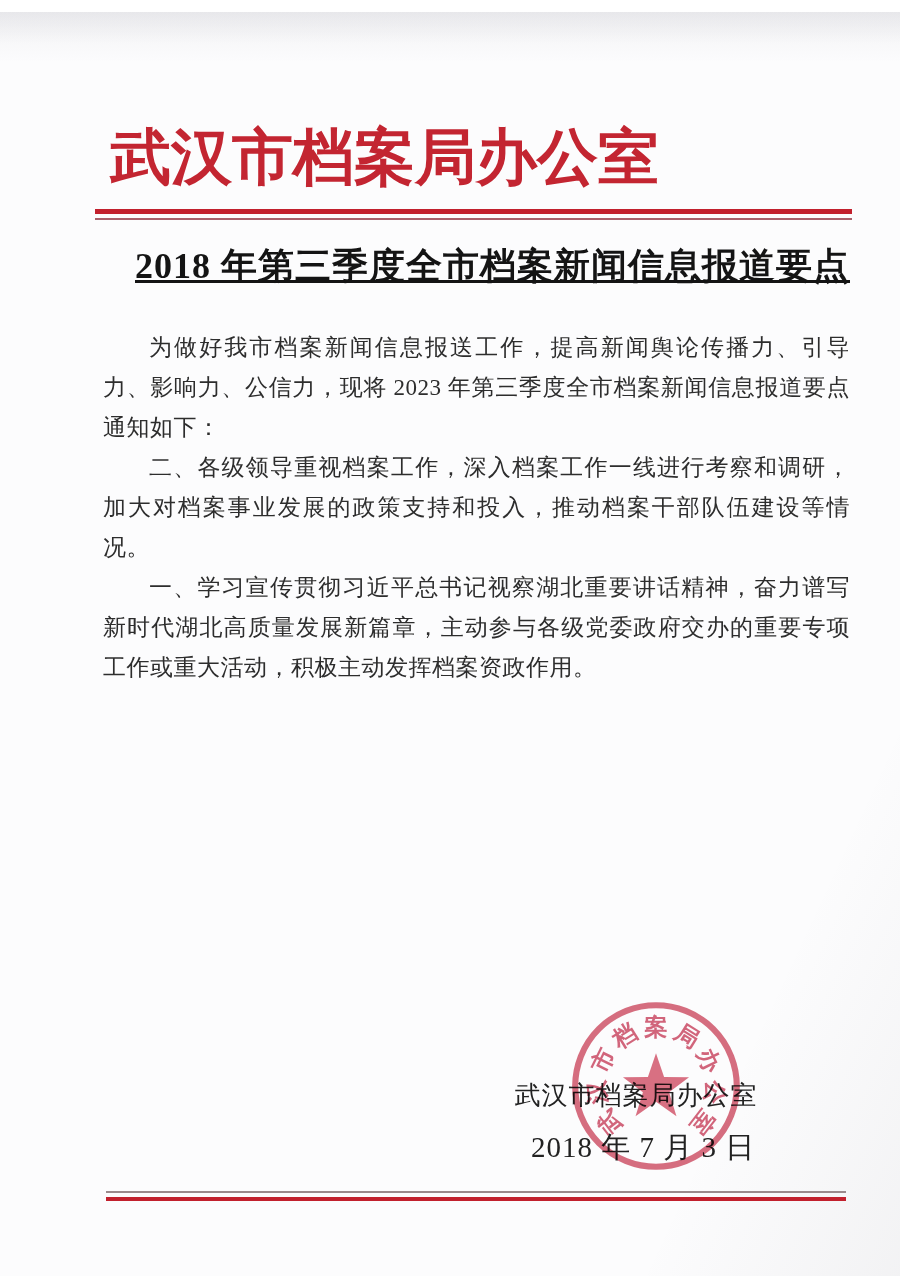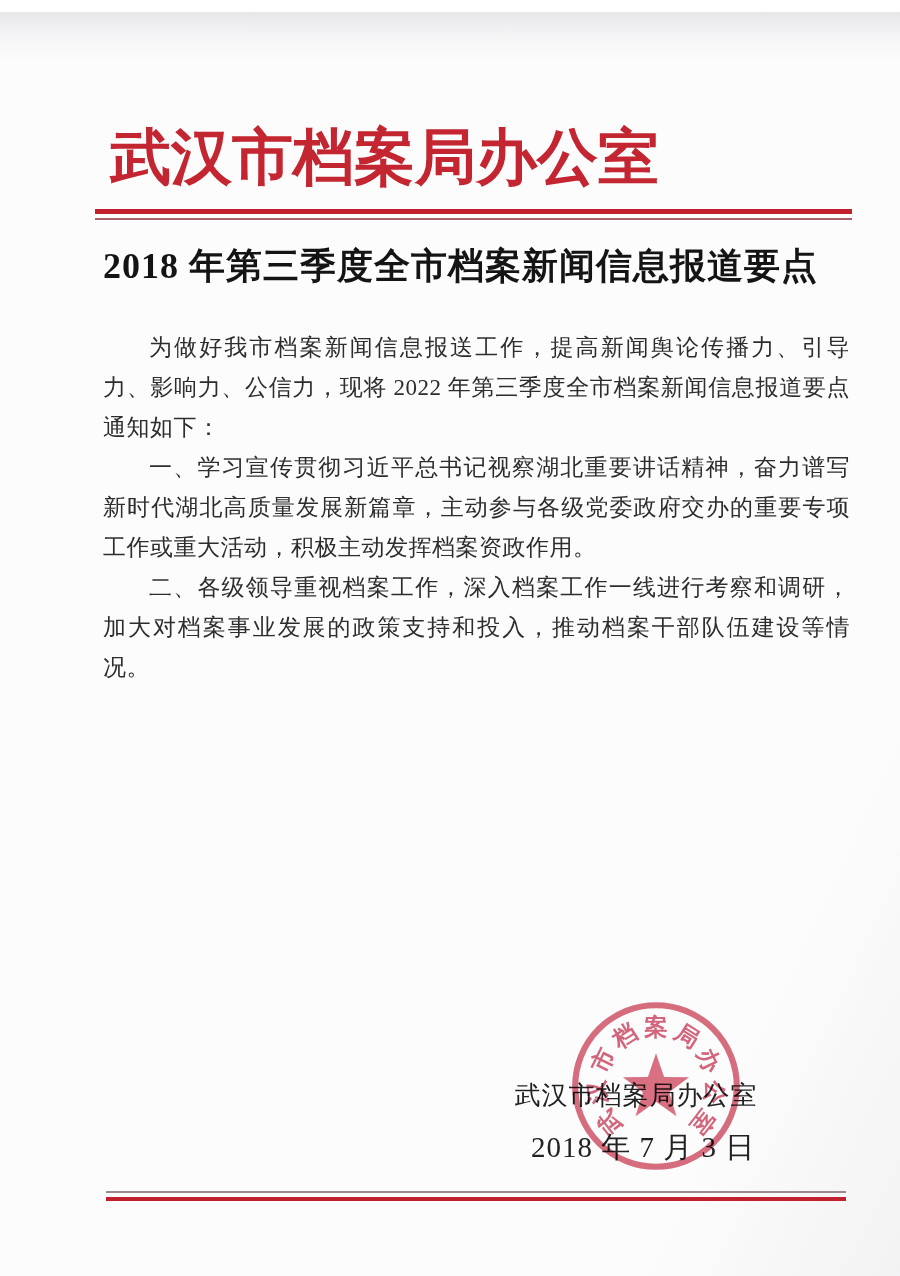--- a/index.html
+++ b/index.html
@@ -35,22 +35,22 @@
   .rule-thick-top{
     position:absolute;top:197px;left:95px;width:757px;height:5px;
     background:var(--divider-red);
   }
   .rule-thin-top{
     position:absolute;top:206px;left:95px;width:757px;height:2px;
     background:var(--divider-thin);
   }
   .doc-title{
     position:absolute;top:230px;left:103px;width:747px;
-    text-align:left;font-size:36px;font-weight:bold;
-    color:#141414;letter-spacing:1px;white-space:nowrap;
+    text-align:right;font-size:36px;font-weight:bold;
+    color:#141414;letter-spacing:1px;white-space:nowrap;text-decoration:underline;
   }
   .doc-body{
     position:absolute;top:316px;left:103px;width:747px;
     font-size:23px;line-height:40px;color:var(--body-text);
     text-align:justify;letter-spacing:0.5px;
   }
   .para{margin:0;text-indent:2em;}
   .signature-block{
     position:absolute;top:1066px;left:505px;width:262px;
     text-align:center;color:#222;
@@ -86,23 +86,23 @@
   <div class="doc-header">
     <span>武汉市档案局办公室</span>
   </div>
 
   <div class="rule-thick-top"></div>
   <div class="rule-thin-top"></div>
 
   <div class="doc-title">2018 年第三季度全市档案新闻信息报道要点</div>
 
   <div class="doc-body">
-      <p class="para">为做好我市档案新闻信息报送工作，提高新闻舆论传播力、引导力、影响力、公信力，现将 2022 年第三季度全市档案新闻信息报道要点通知如下：</p>
+      <p class="para">为做好我市档案新闻信息报送工作，提高新闻舆论传播力、引导力、影响力、公信力，现将 2023 年第三季度全市档案新闻信息报道要点通知如下：</p>
+      <p class="para">二、各级领导重视档案工作，深入档案工作一线进行考察和调研，加大对档案事业发展的政策支持和投入，推动档案干部队伍建设等情况。</p>
       <p class="para">一、学习宣传贯彻习近平总书记视察湖北重要讲话精神，奋力谱写新时代湖北高质量发展新篇章，主动参与各级党委政府交办的重要专项工作或重大活动，积极主动发挥档案资政作用。</p>
-      <p class="para">二、各级领导重视档案工作，深入档案工作一线进行考察和调研，加大对档案事业发展的政策支持和投入，推动档案干部队伍建设等情况。</p>
     </div>
 
   <div class="signature-block">
     <div class="signature-org">武汉市档案局办公室</div>
     <div class="signature-date">2018 年 7 月 3 日</div>
   </div>
 
   <svg class="seal" viewBox="0 0 176 176">
     <circle class="seal-ring" cx="88" cy="88" r="79"></circle>
     <polygon class="seal-star" points="88,56 95.9,79.1 120.3,79.5 100.8,94.2 108,117.5 88,103.5 68,117.5 75.2,94.2 55.7,79.5 80.1,79.1"></polygon>

